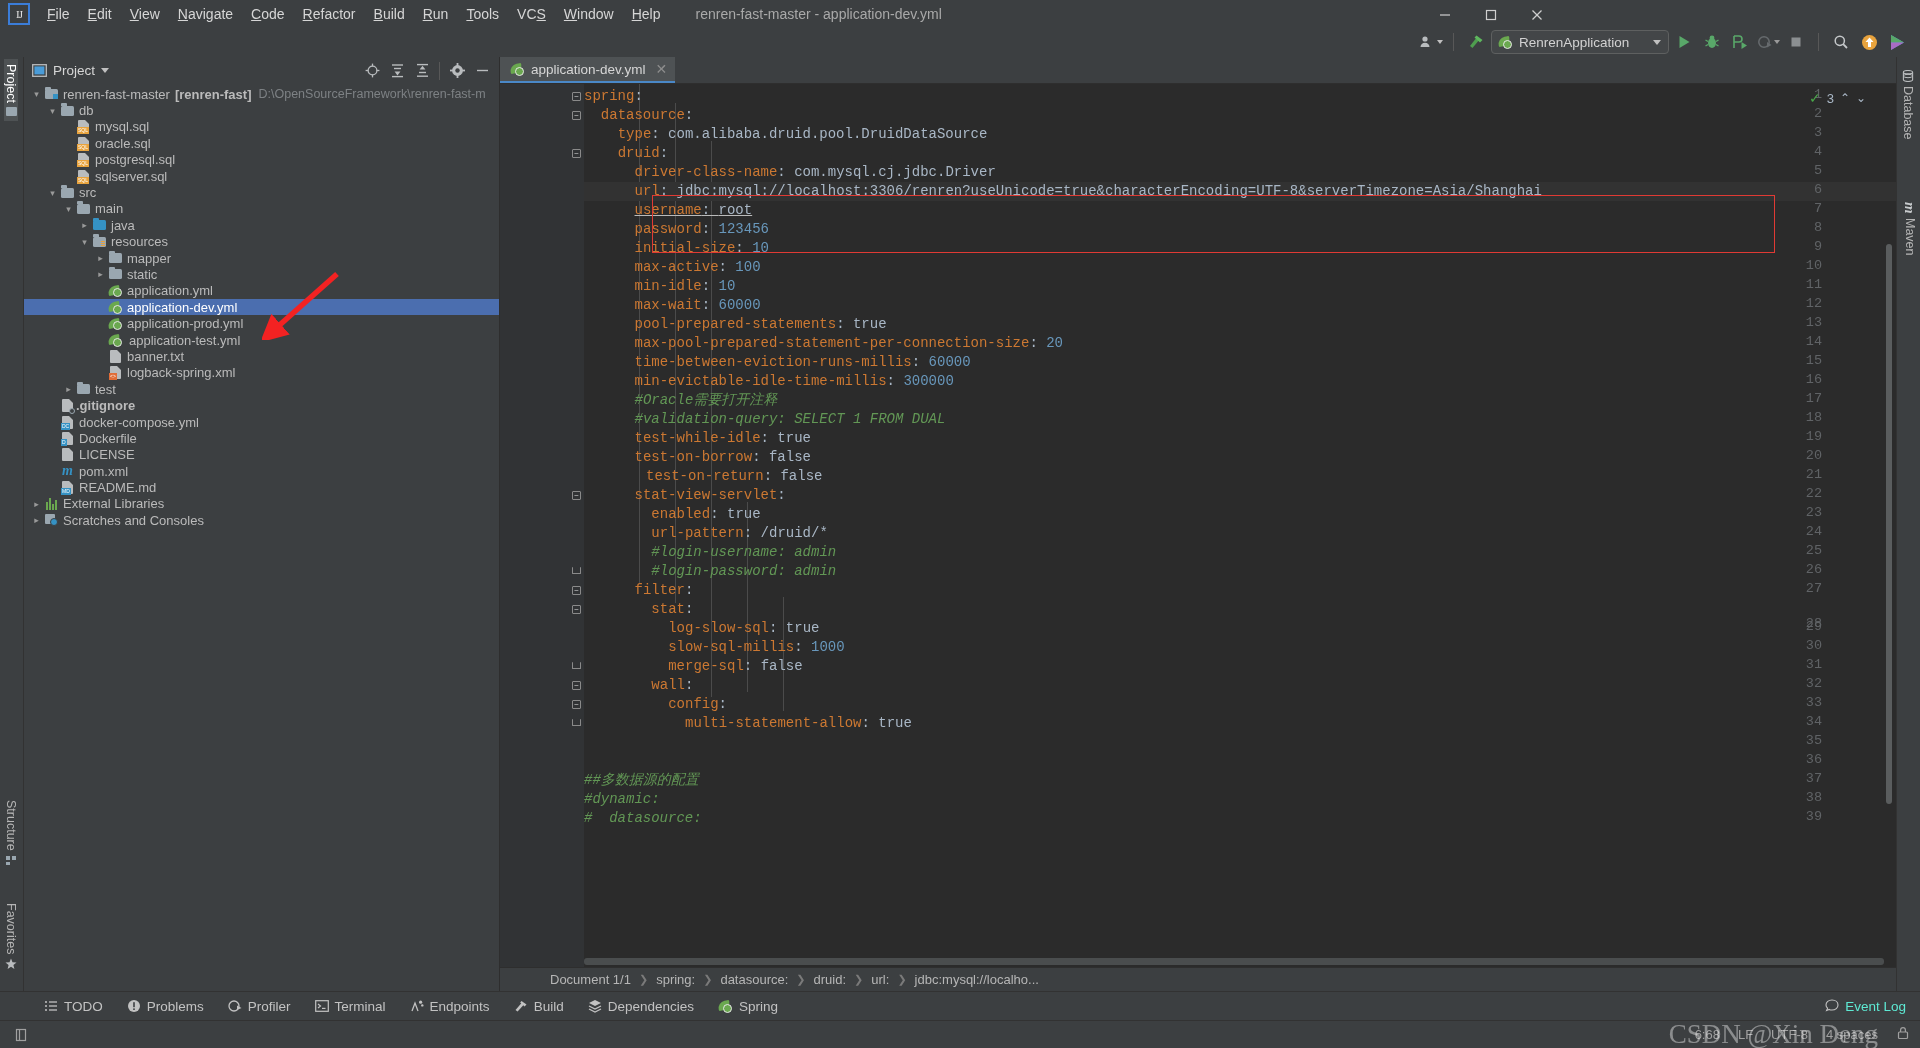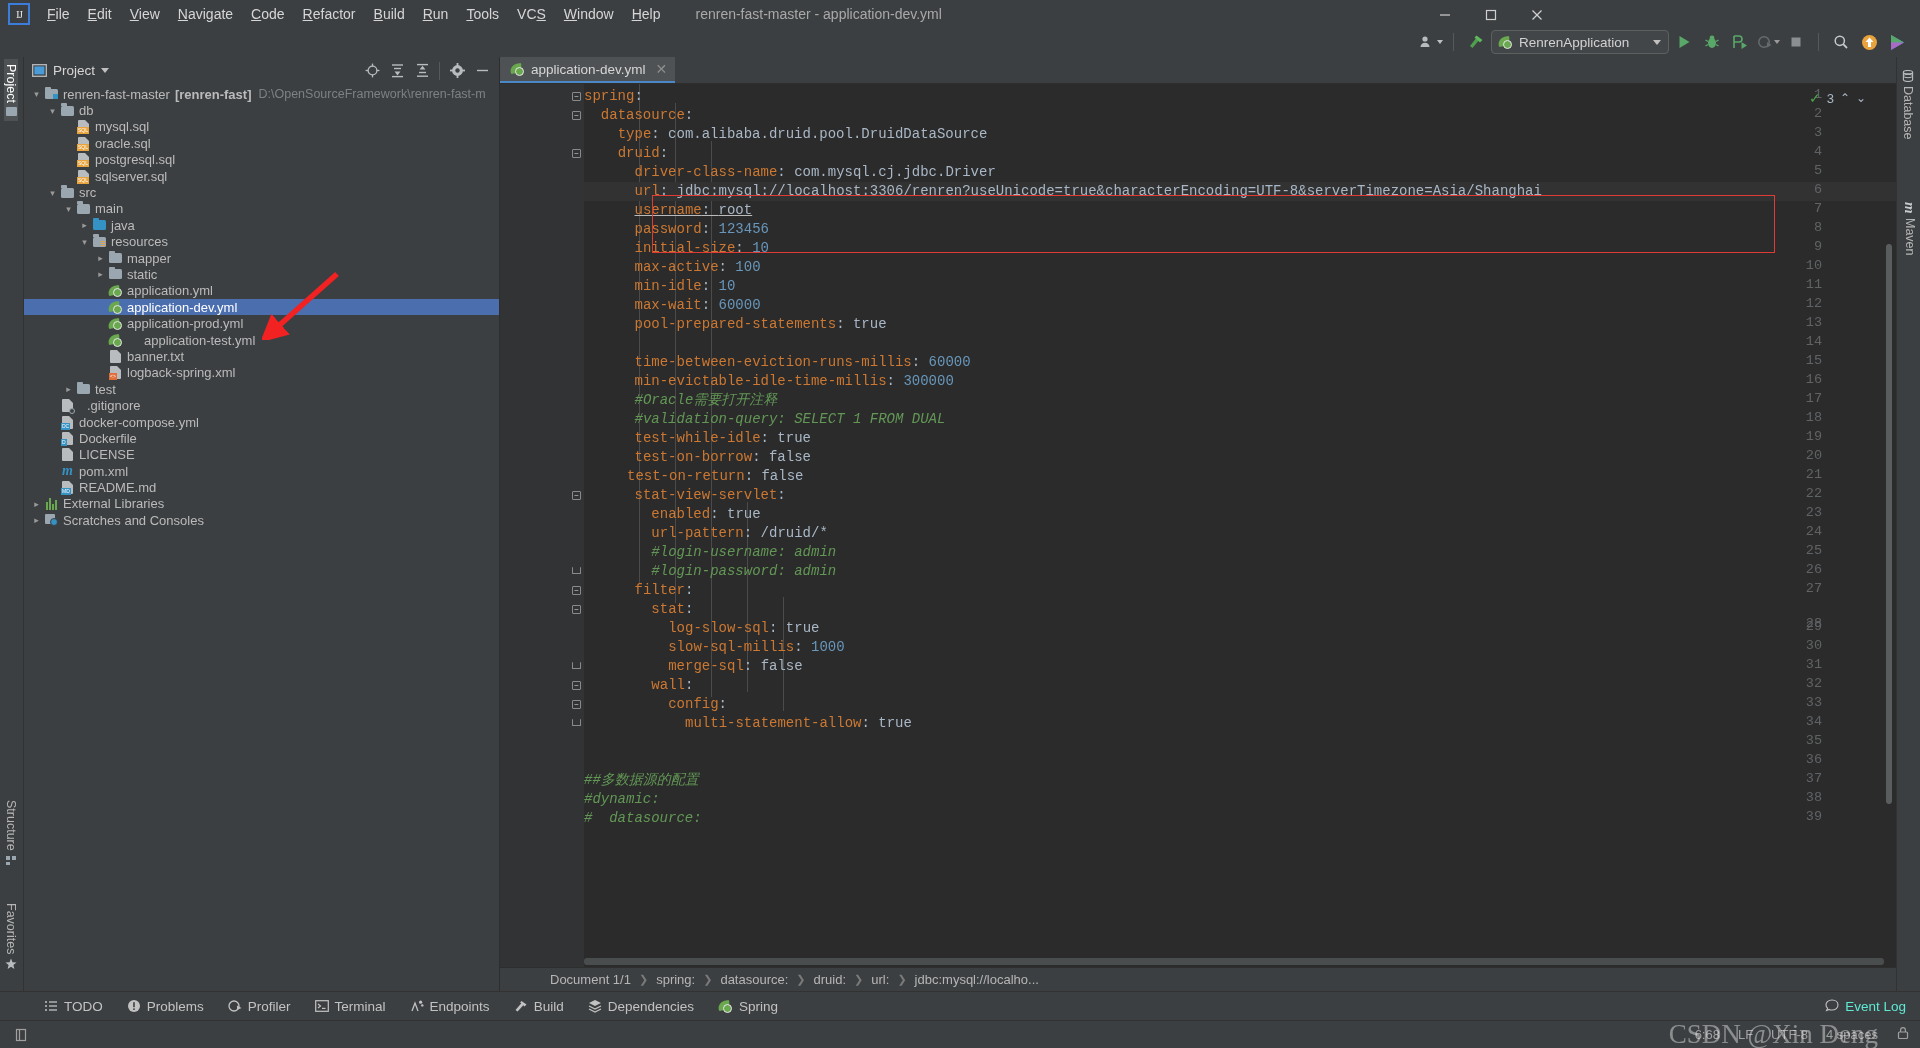--- a/index.html
+++ b/index.html
@@ -638,21 +638,21 @@
           <span class="ticon">
             <span class="leaf"></span>
           </span>
           <span class="tlabel" style="margin-left: 3px;">application-prod.yml</span>
         </div>
         <div class="trow" style="padding-left: 70px;">
           <span class="arrow none"></span>
           <span class="ticon">
             <span class="leaf"></span>
           </span>
-          <span class="tlabel" style="margin-left: 20px;">application-test.yml</span>
+          <span class="tlabel" style="margin-left: 5px;">application-test.yml</span>
         </div>
         <div class="trow" style="padding-left: 70px;">
           <span class="arrow none"></span>
           <span class="ticon">
             <span class="ic-file"></span>
           </span>
           <span class="tlabel" style="margin-left: 3px;">banner.txt</span>
         </div>
         <div class="trow" style="padding-left: 70px;">
           <span class="arrow none"></span>
@@ -670,21 +670,21 @@
           </span>
           <span class="tlabel" style="margin-left: 3px;">test</span>
         </div>
         <div class="trow" style="padding-left: 22px;">
           <span class="arrow none"></span>
           <span class="ticon">
             <span class="ic-file" style="position:relative">
               <span style="position:absolute;right:-2px;bottom:-2px;width:6px;height:6px;border:1.3px solid #9aa7b0;border-radius:50%;background:#3c3f41"></span>
             </span>
           </span>
-          <span class="tlabel" style="margin-left: 11px;">.gitignore</span>
+          <span class="tlabel" style="margin-left: 0; font-weight: bold;">.gitignore</span>
         </div>
         <div class="trow" style="padding-left: 22px;">
           <span class="arrow none"></span>
           <span class="ticon">
             <span class="ic-file">
               <span class="tag tag-dc">DC</span>
             </span>
           </span>
           <span class="tlabel" style="margin-left: 3px;">docker-compose.yml</span>
         </div>
@@ -827,27 +827,28 @@
           <div class="cline" style="top: 60px; left: 33.68px;"><span class="k">druid</span><span class="p">:</span></div>
           <div class="cline" style="top: 79px; left: 50.52px;"><span class="k">driver-class-name</span><span class="p">: </span><span class="v">com.mysql.cj.jdbc.Driver</span></div>
           <div class="cline" style="top: 98px; left: 50.52px;"><span class="k">url</span><span class="p">: </span><span class="v">jdbc:mysql://localhost:3306/renren?useUnicode=true&amp;characterEncoding=UTF-8&amp;serverTimezone=Asia/Shanghai</span></div>
           <div class="cline" style="top: 117px; left: 50.52px; text-decoration: underline;"><span class="k">username</span><span class="p">: </span><span class="v">root</span></div>
           <div class="cline" style="top: 136px; left: 50.52px;"><span class="k">password</span><span class="p">: </span><span class="n">123456</span></div>
           <div class="cline" style="top: 155px; left: 50.52px;"><span class="k">initial-size</span><span class="p">: </span><span class="n">10</span></div>
           <div class="cline" style="top: 174px; left: 50.52px;"><span class="k">max-active</span><span class="p">: </span><span class="n">100</span></div>
           <div class="cline" style="top: 193px; left: 50.52px;"><span class="k">min-idle</span><span class="p">: </span><span class="n">10</span></div>
           <div class="cline" style="top: 212px; left: 50.52px;"><span class="k">max-wait</span><span class="p">: </span><span class="n">60000</span></div>
           <div class="cline" style="top: 231px; left: 50.52px;"><span class="k">pool-prepared-statements</span><span class="p">: </span><span class="v">true</span></div>
+          <div class="cline" style="top: 250px; left: 50.52px;"><span class="k">max-pool-prepared-statement-per-connection-size</span><span class="p">: </span><span class="n">20</span></div>
           <div class="cline" style="top: 269px; left: 50.52px;"><span class="k">time-between-eviction-runs-millis</span><span class="p">: </span><span class="n">60000</span></div>
           <div class="cline" style="top: 288px; left: 50.52px;"><span class="k">min-evictable-idle-time-millis</span><span class="p">: </span><span class="n">300000</span></div>
           <div class="cline" style="top: 307px; left: 50.52px;"><span class="c">#Oracle需要打开注释</span></div>
           <div class="cline" style="top: 326px; left: 50.52px;"><span class="c">#validation-query: SELECT 1 FROM DUAL</span></div>
           <div class="cline" style="top: 345px; left: 50.52px;"><span class="k">test-while-idle</span><span class="p">: </span><span class="v">true</span></div>
           <div class="cline" style="top: 364px; left: 50.52px;"><span class="k">test-on-borrow</span><span class="p">: </span><span class="v">false</span></div>
-          <div class="cline" style="top: 383px; left: 43px; font-family: Liberation Mono, monospace;"><span class="k">test-on-return</span><span class="p">: </span><span class="v">false</span></div>
+          <div class="cline" style="top: 383px; left: 62px; font-family: Liberation Mono, monospace;"><span class="k">test-on-return</span><span class="p">: </span><span class="v">false</span></div>
           <div class="cline" style="top: 402px; left: 50.52px;"><span class="k">stat-view-servlet</span><span class="p">:</span></div>
           <div class="cline" style="top: 421px; left: 67.36px;"><span class="k">enabled</span><span class="p">: </span><span class="v">true</span></div>
           <div class="cline" style="top: 440px; left: 67.36px;"><span class="k">url-pattern</span><span class="p">: </span><span class="v">/druid/*</span></div>
           <div class="cline" style="top: 459px; left: 67.36px;"><span class="c">#login-username: admin</span></div>
           <div class="cline" style="top: 478px; left: 67.36px;"><span class="c">#login-password: admin</span></div>
           <div class="cline" style="top: 497px; left: 50.52px;"><span class="k">filter</span><span class="p">:</span></div>
           <div class="cline" style="top: 516px; left: 67.36px;"><span class="k">stat</span><span class="p">:</span></div>
           <div class="cline" style="top: 535px; left: 84.2px;"><span class="k">log-slow-sql</span><span class="p">: </span><span class="v">true</span></div>
           <div class="cline" style="top: 554px; left: 84.2px;"><span class="k">slow-sql-millis</span><span class="p">: </span><span class="n">1000</span></div>
           <div class="cline" style="top: 573px; left: 84.2px;"><span class="k">merge-sql</span><span class="p">: </span><span class="v">false</span></div>

